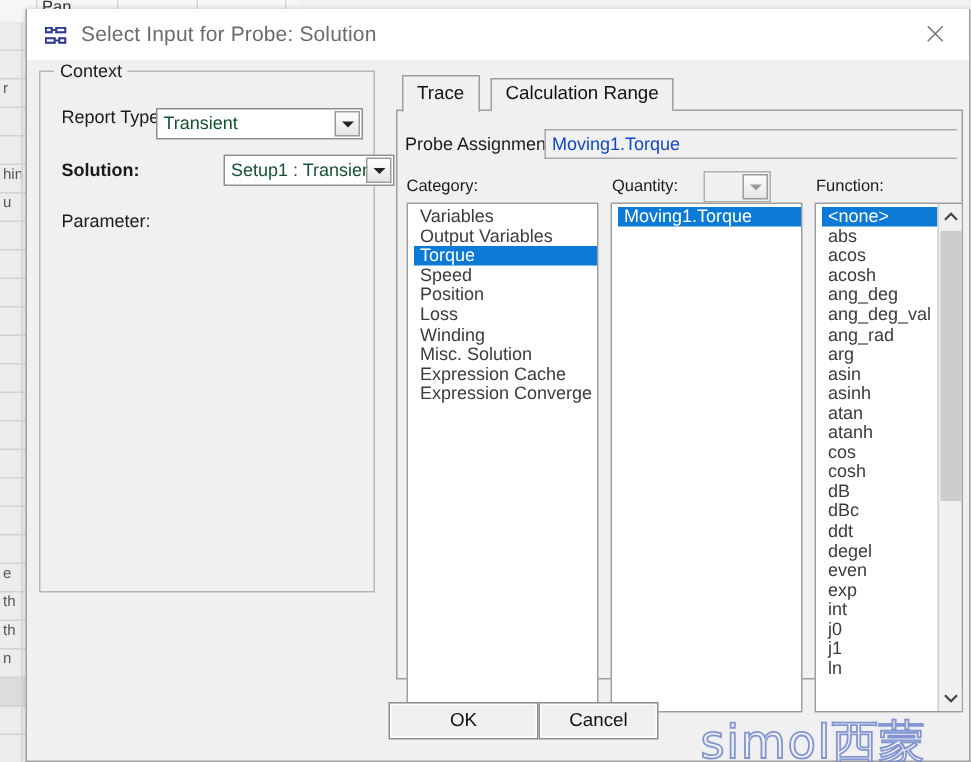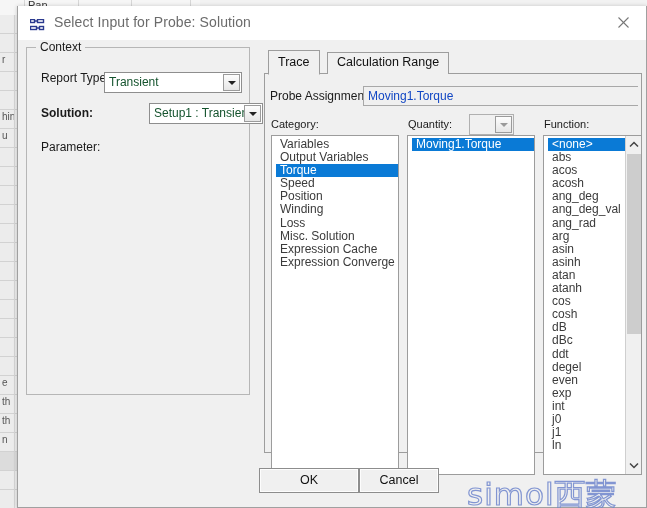--- a/index.html
+++ b/index.html
@@ -419,22 +419,22 @@
     <span class="combo-btn"></span>
   </div>
 
   <div class="listbox" style="left:253px; top:129px; width:128px; height:340px;">
     <div class="inner" id="category-list">
         <div class="li">Variables</div>
         <div class="li">Output Variables</div>
         <div class="li sel">Torque</div>
         <div class="li">Speed</div>
         <div class="li">Position</div>
+        <div class="li">Loss</div>
         <div class="li">Winding</div>
-        <div class="li">Loss</div>
         <div class="li">Misc. Solution</div>
         <div class="li">Expression Cache</div>
         <div class="li">Expression Converge</div>
       </div>
   </div>
 
   <div class="listbox" style="left:389px; top:129px; width:128px; height:340px;">
     <div class="inner" id="quantity-list">
         <div class="li sel">Moving1.Torque</div>
       </div>

